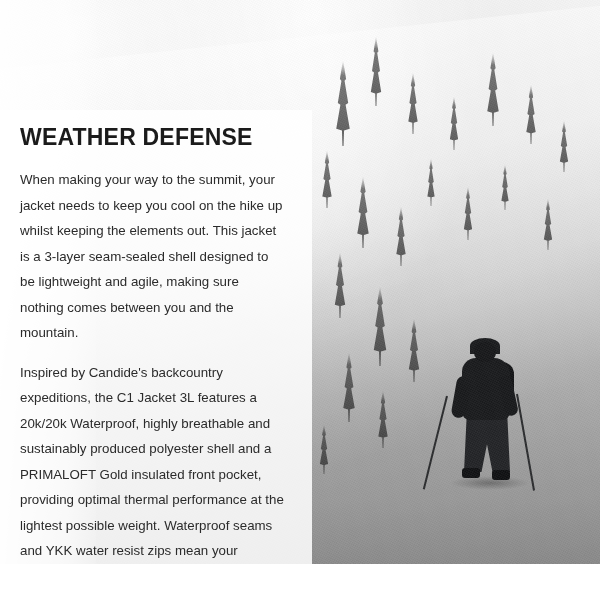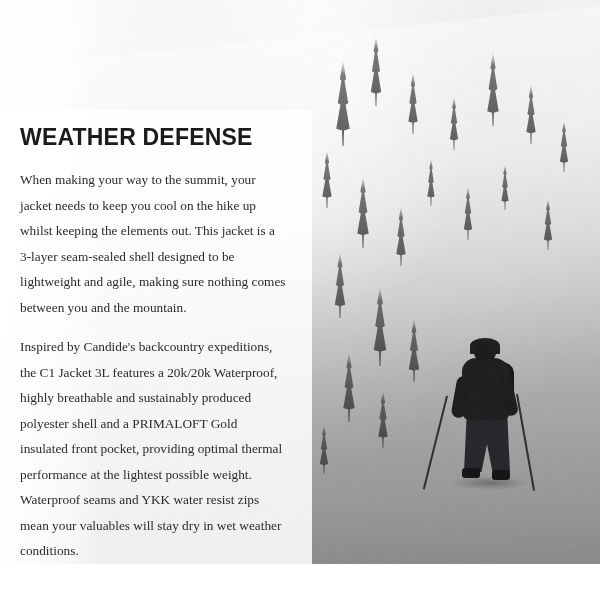--- a/index.html
+++ b/index.html
@@ -132,21 +132,20 @@
     font-weight: bold;
     letter-spacing: 0.2px;
     color: #1b1b1b;
     text-transform: uppercase;
   }
   .body-copy p {
     margin: 0 0 14px 0;
     font-size: 13.3px;
     line-height: 1.92;
     color: #2b2b2b;
-    font-family: Liberation Serif, serif;
   }
   .body-copy p:last-child { margin-bottom: 0; }
   .bottom-strip {
     position: absolute;
     left: 0; right: 0; bottom: 0;
     height: 36px;
     background: #ffffff;
   }
   .left-edge {
     position: absolute;

